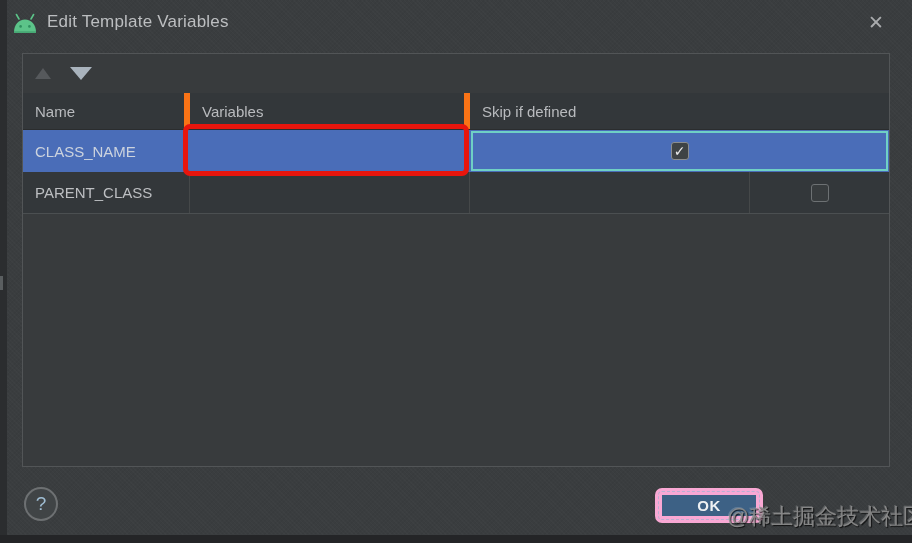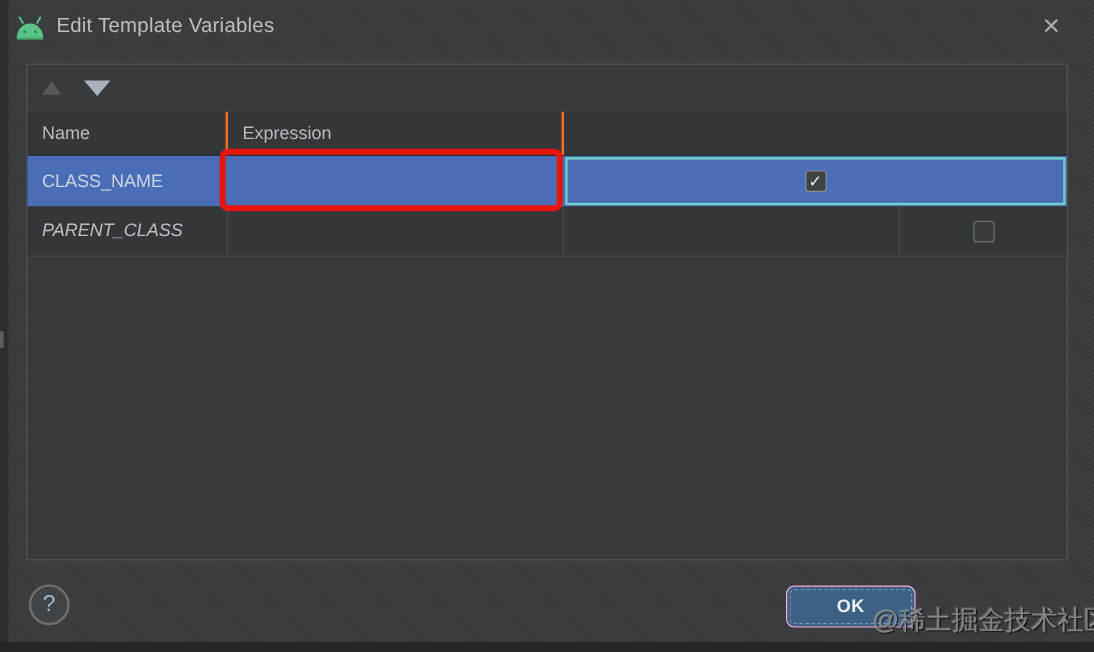--- a/index.html
+++ b/index.html
@@ -36,50 +36,50 @@
             border-bottom:11px solid #56595c; margin-right:19px; }
   .tri-down { width:0; height:0; border-left:11px solid transparent; border-right:11px solid transparent;
               border-top:13px solid #a9b3bd; }
 
   .grid-row { display:flex; width:100%; }
   .c-name { width:167px; } .c-expr { width:280px; } .c-def { width:280px; } .c-skip { flex:1; }
 
   .thead { position:absolute; left:0; top:39px; width:100%; height:37px; background:#33373a;
            border-bottom:1px solid #2b2d2e; }
   .thead .cell { display:flex; align-items:center; padding-left:12px; font-size:15px; color:#b9bbbe;
-                 border-right:2px solid #f97316; height:100%; }
+                 border-right:6px solid #f97316; height:100%; }
   .thead .c-skip { border-right:none; }
 
   .trow { position:absolute; left:0; width:100%; height:42px;text-align:right; }
   .row-sel { top:76px; background:#4a6db8; }
   .row-plain { top:118px; background:#33373a; border-bottom:1px solid #4b4f51; }
   .trow .cell { display:flex; align-items:center; padding-left:12px; font-size:15px; height:100%; }
   .row-sel .cell { color:#ccd3de; }
-  .row-plain .cell { color:#bdbfc2; border-right:1px solid #454849;font-style:italic; }
+  .row-plain .cell { color:#bdbfc2; border-right:1px solid #454849; }
   .row-plain .c-skip { border-right:none; }
 
   .skip-cell { position:relative; justify-content:center; padding-left:0 !important; }
   .focus-ring { position:absolute; inset:1px; border:2px solid #6fd0c5; pointer-events:none; }
 
   .checkbox { width:18px; height:18px; border-radius:3px; display:flex; align-items:center;
               justify-content:center; font-size:14px; line-height:1; }
   .cb-checked { background:#3e4345; border:1px solid #8a8d8f; color:#e9e9e9; }
   .cb-empty   { background:#383c3e; border:1px solid #6d7173; color:transparent; }
 
   
   .annotation { position:absolute; left:183px; top:124px; width:286px; height:52px;
                 border:5px solid #e8150d; border-radius:7px; z-index:5; pointer-events:none; }
 
   
   .help-btn { position:absolute; left:24px; top:487px; width:34px; height:34px; border-radius:50%;
               border:2px solid #6d7072; background:#404object34446; background:#404446;
               display:flex; align-items:center; justify-content:center;
               color:#9fbdd3; font-size:19px; z-index:2; }
   .ok-btn { position:absolute; left:655px; top:488px; width:108px; height:35px; border-radius:7px;
-            background:#3d6185; border:1px solid #f9a8d4; outline:1px dashed rgba(150,180,210,.65);
+            background:#3d6185; border:7px solid #f9a8d4; outline:1px dashed rgba(150,180,210,.65);
             outline-offset:-4px; color:#eef1f3; font-size:15px; font-weight:bold;
             display:flex; align-items:center; justify-content:center; z-index:2; letter-spacing:.4px; }
   .cancel-btn { position:absolute; left:781px; top:488px; width:107px; height:35px; border-radius:7px;
                 background:#3c3f41; border:1px solid #5e6163; color:#b9bbbd; font-size:15px;
                 display:flex; align-items:center; justify-content:center; z-index:2; }
 
   .watermark { position:absolute; left:727px; top:502px; z-index:9; font-size:22px;
                color:rgba(145,145,145,.88);
                text-shadow:1px 1px 1px rgba(0,0,0,.75), -1px -1px 0 rgba(225,225,225,.22);
                white-space:nowrap; pointer-events:none; }
@@ -111,21 +111,22 @@
 
   <div class="table-wrap">
 
     <div class="toolbar">
       <div class="tri-up"></div>
       <div class="tri-down"></div>
     </div>
 
     <div class="thead grid-row">
       <div class="cell c-name">Name</div>
-      <div class="cell c-expr">Expression</div>
+      <div class="cell c-expr">Variables</div>
+      <div class="cell c-skip">Skip if defined</div>
     </div>
 
     <div class="trow row-sel grid-row">
       <div class="cell c-name">CLASS_NAME</div>
       <div class="cell c-def"></div>
       <div class="cell c-skip skip-cell">
         <div class="focus-ring"></div>
         <div class="checkbox cb-checked">✓</div>
       </div>
     </div>

